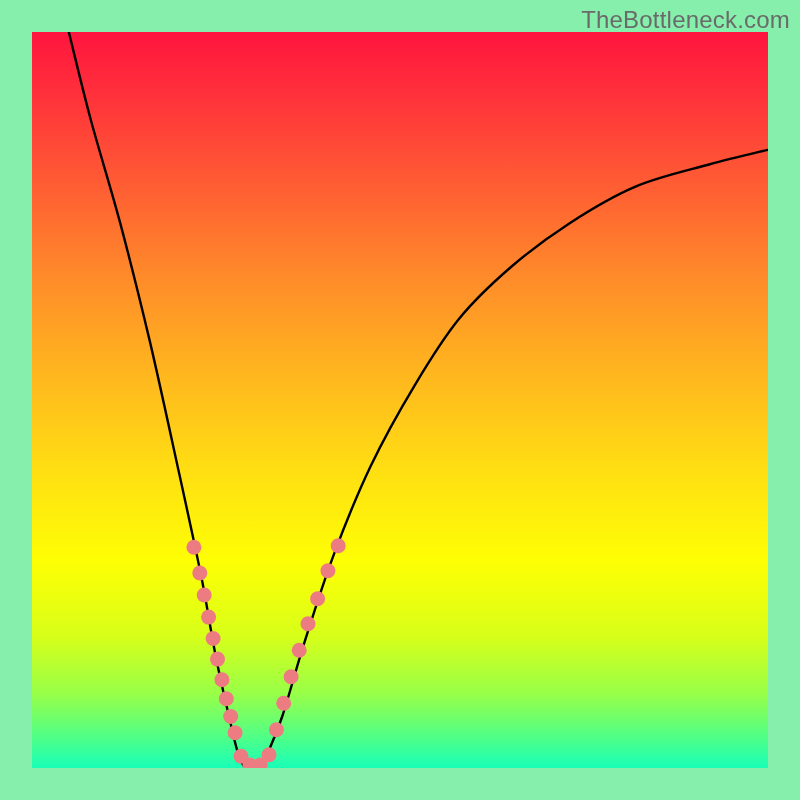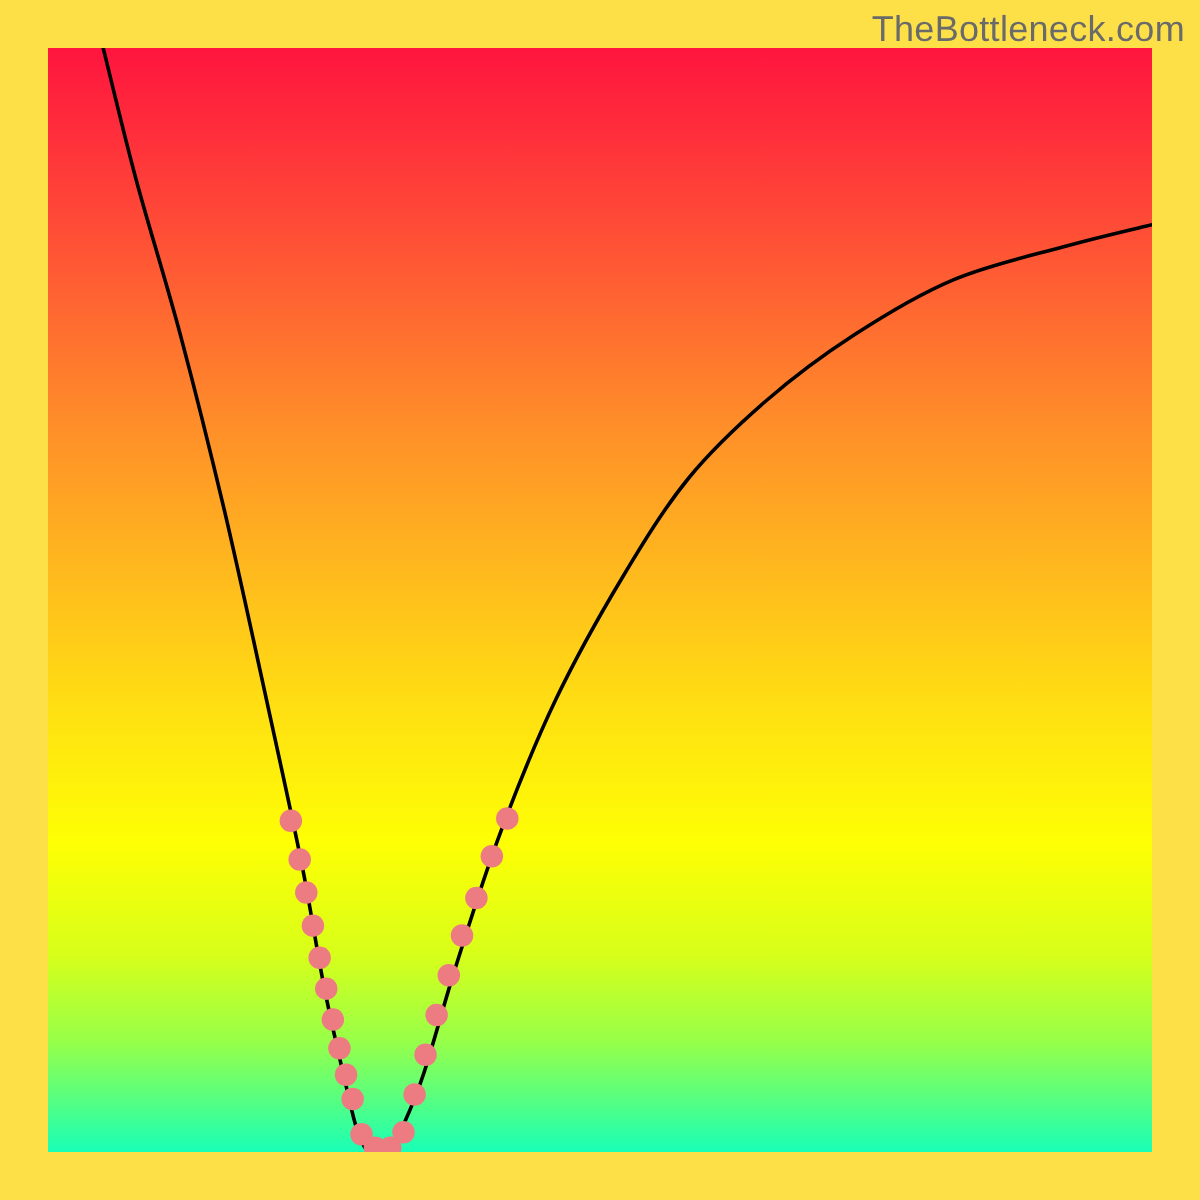--- a/index.html
+++ b/index.html
@@ -8,21 +8,21 @@
     width: 800px;
     height: 800px;
     overflow: hidden;
     background: #000;
     font-family: Arial, Helvetica, sans-serif;
   }
   .frame {
     position: relative;
     width: 800px;
     height: 800px;
-    background: #fde047;
+    background: #86efac;
   }
   .plot-area {
     position: absolute;
     left: 32px;
     top: 32px;
     width: 736px;
     height: 736px;
     background: linear-gradient(to bottom,
       #ff153e 0%,
       #ff2f3b 8%,

